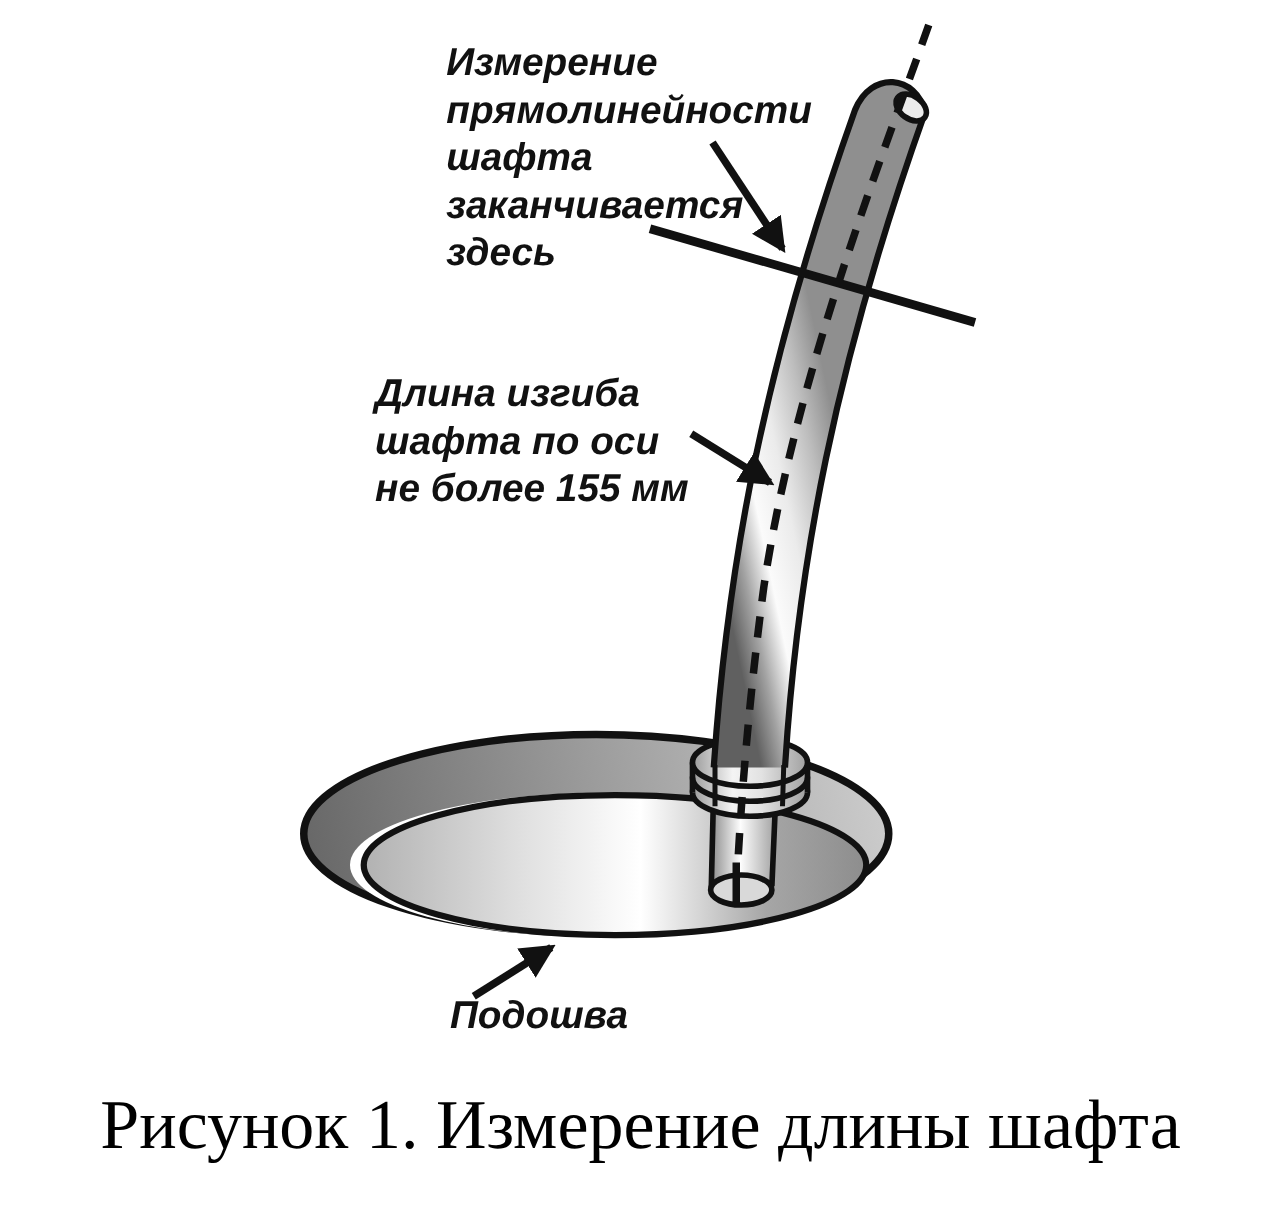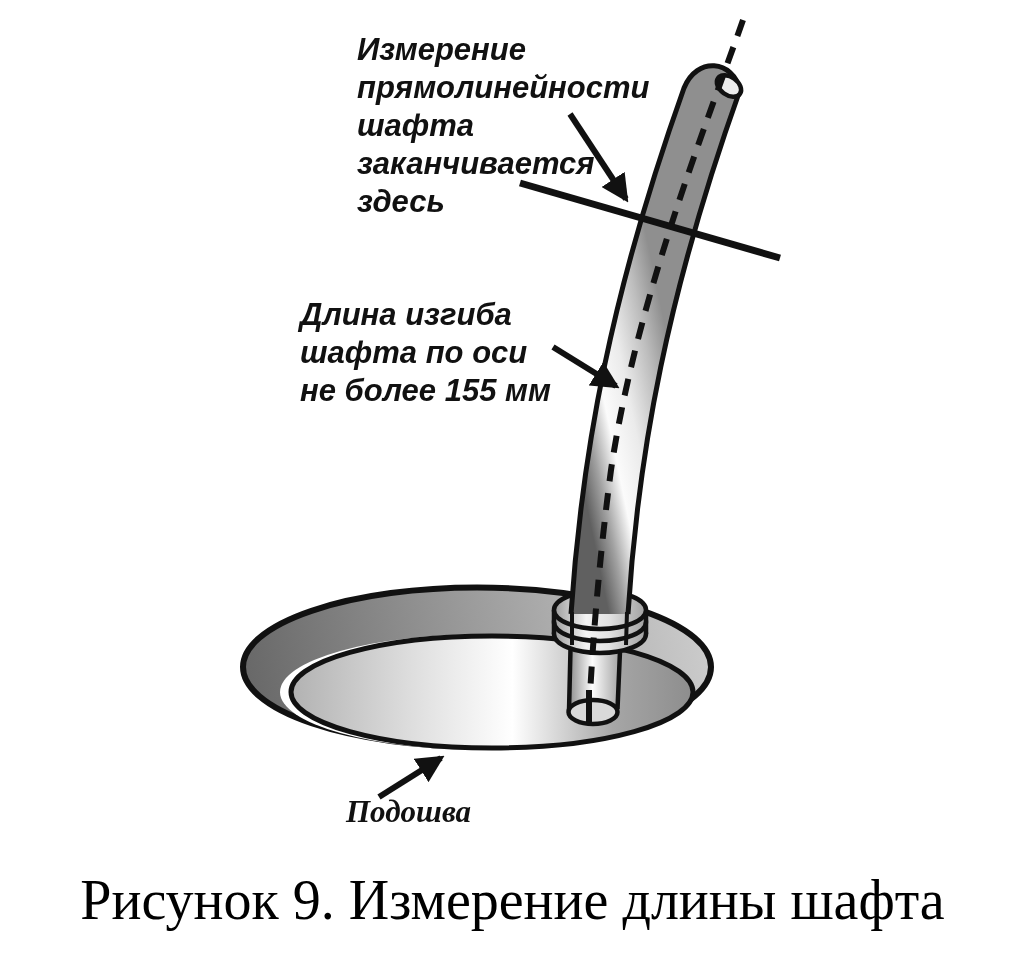--- a/index.html
+++ b/index.html
@@ -114,17 +114,17 @@
   <div class="lbl" style="left:357px; top:31px;">Измерение
 прямолинейности
 шафта
 заканчивается
 здесь</div>
 
   <div class="lbl" style="left:300px; top:296px;">Длина изгиба
 шафта по оси
 не более 155 мм</div>
 
-  <div class="lbl" style="left:346px; top:793px;font-family:Liberation Serif, serif;">Подошва</div>
+  <div class="lbl" style="left:360px; top:793px;">Подошва</div>
 
-  <div class="caption">Рисунок 9. Измерение длины шафта</div>
+  <div class="caption">Рисунок 1. Измерение длины шафта</div>
 
 </div>
 
 </body></html>

